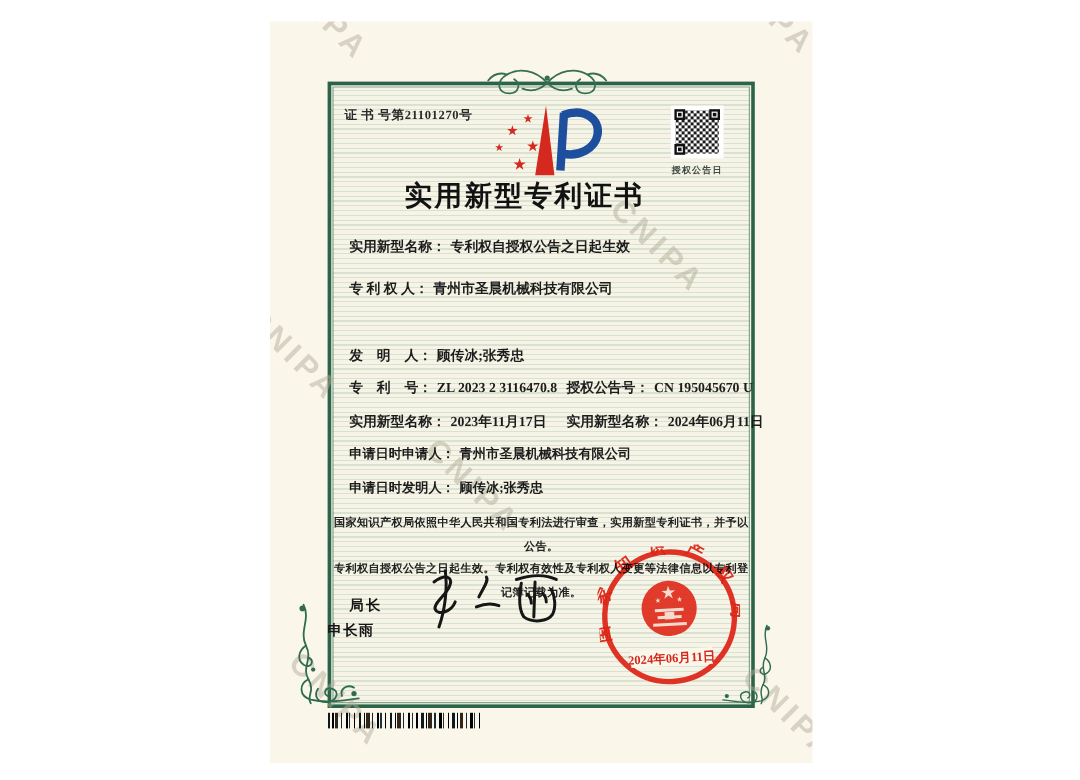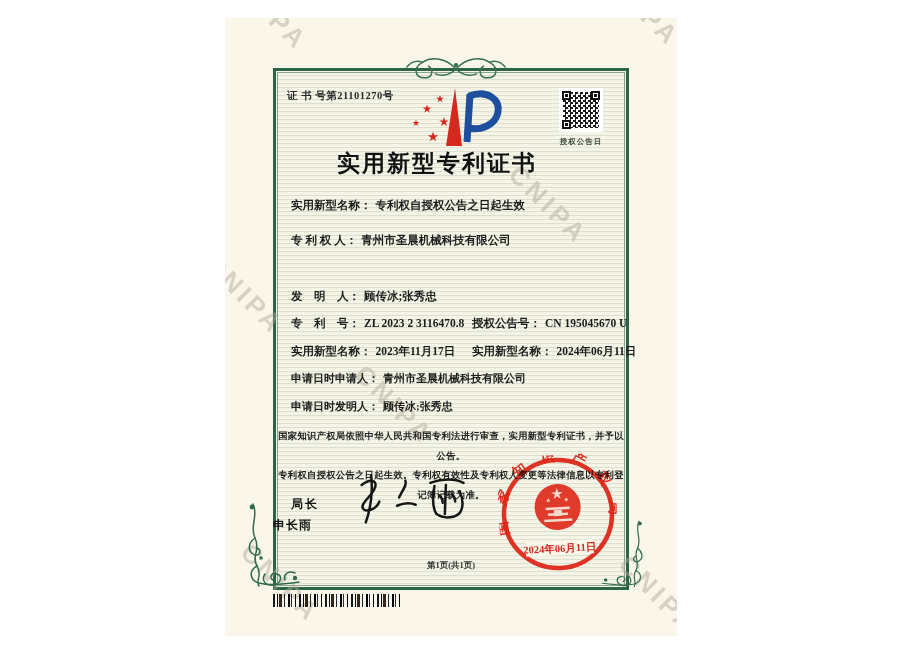--- a/index.html
+++ b/index.html
@@ -207,18 +207,17 @@
         <use href="#star" transform="translate(68,45) scale(2.4)" fill="#f6d9cd"></use>
         <rect x="47" y="52" width="24" height="2.6" fill="#f6d9cd"></rect>
         <rect x="49" y="58" width="20" height="2.6" fill="#f6d9cd"></rect>
         <rect x="45" y="64" width="28" height="2.6" fill="#f6d9cd"></rect>
         <rect x="55" y="55" width="8" height="6" fill="#f6d9cd"></rect>
       </g>
       <rect x="25" y="86" width="68" height="14" fill="rgba(250,247,235,0.96)"></rect>
       <text x="59" y="97" text-anchor="middle" font-size="10.5" font-weight="bold" fill="#d5281e">2024年06月11日</text>
     </svg>
 
-    <div class="footer-page">第1页(共1页)</div>
 
     <div class="barcode"></div>
 
   </div>
 </div>
 
 </body></html>

